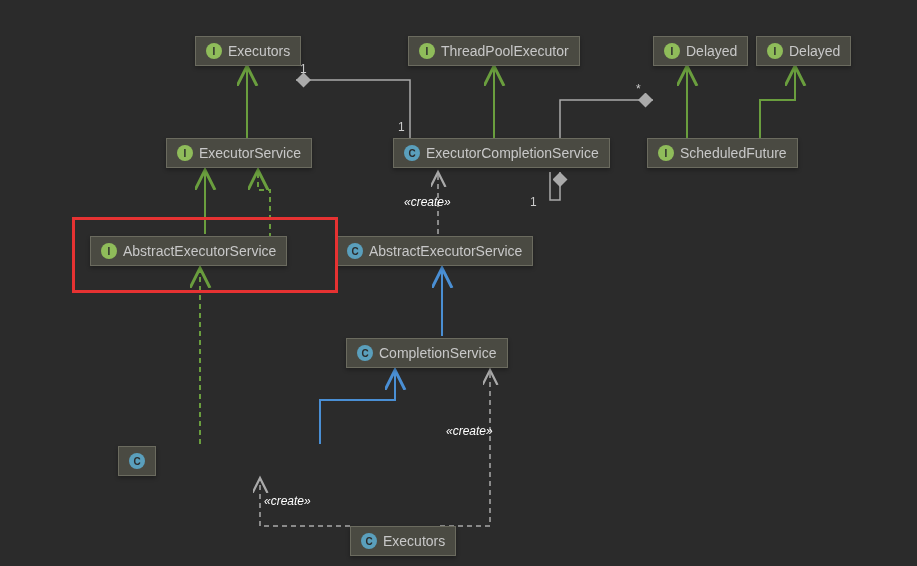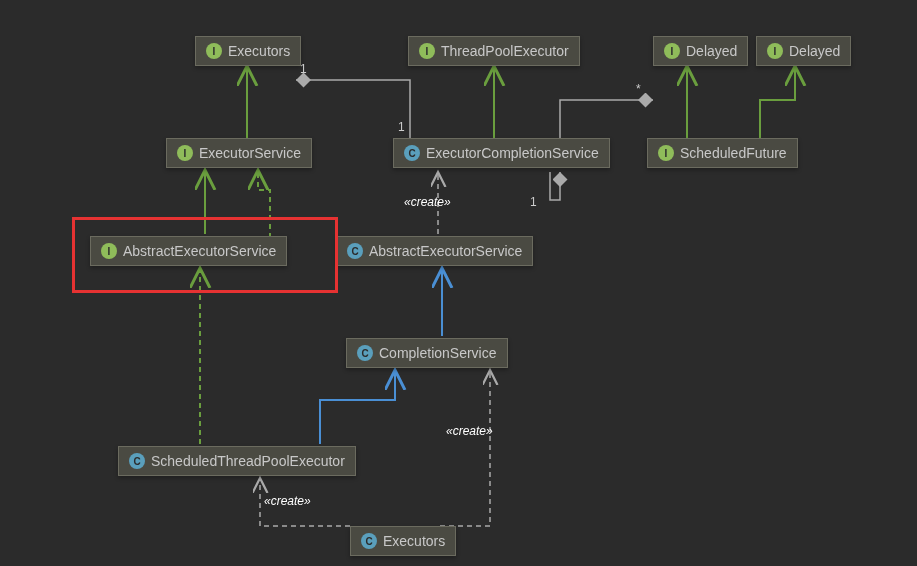--- a/index.html
+++ b/index.html
@@ -174,21 +174,20 @@
 
 <div class="highlight-box" style="left:72px; top:217px; width:260px; height:70px;"></div>
 
 <div class="node" style="left:346px; top:338px;">
   <span class="icon icon-class">C</span>
   <span>CompletionService</span>
 </div>
 
 <div class="node" style="left:118px; top:446px;">
   <span class="icon icon-class">C</span>
-  <span>ScheduledThreadPoolExecutor</span>
 </div>
 
 <div class="node" style="left:350px; top:526px;">
   <span class="icon icon-class">C</span>
   <span>Executors</span>
 </div>
 
 <div class="label" style="left:404px; top:195px;">«create»</div>
 <div class="label" style="left:446px; top:424px;">«create»</div>
 <div class="label" style="left:264px; top:494px;">«create»</div>

